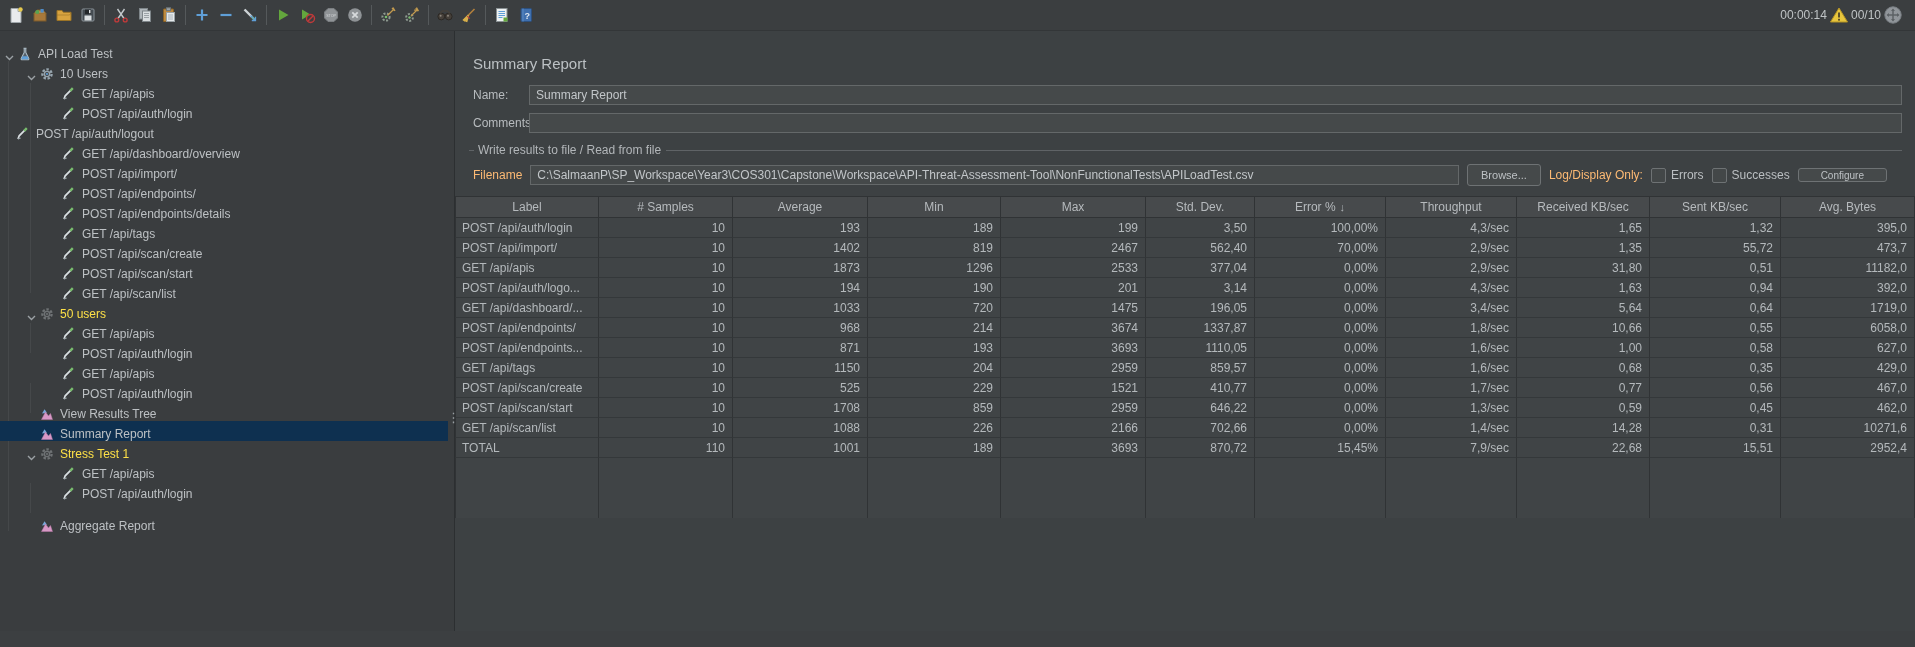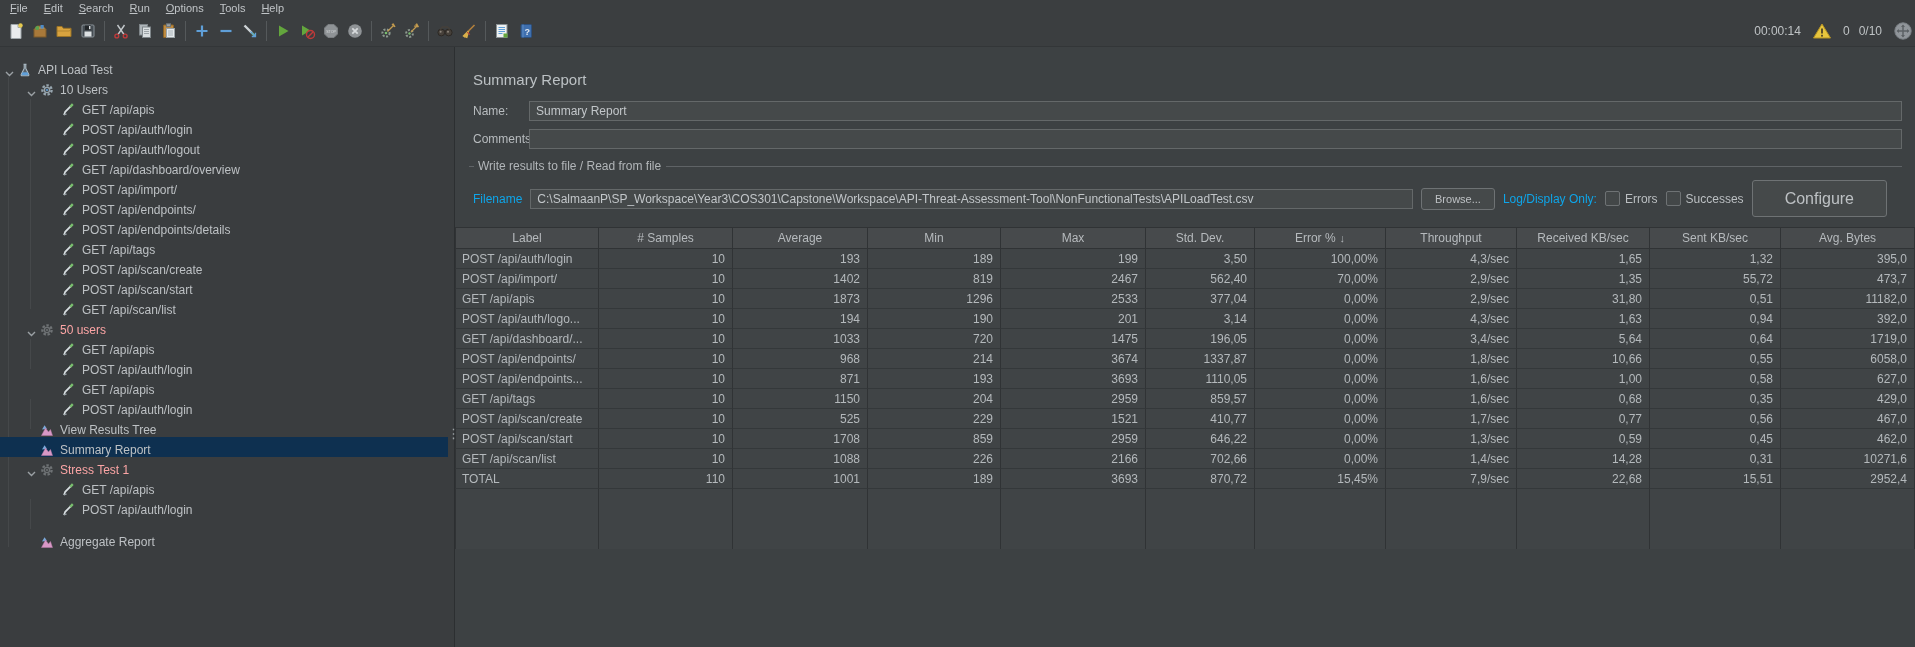--- a/index.html
+++ b/index.html
@@ -11,78 +11,69 @@
   }
   
   .menubar{height:16px;display:flex;align-items:center;padding-left:2px;background:#3b3e40;font-size:11px;color:#c0c4c7;}
   .menu-item{padding:1px 8px;cursor:default;}
   .menu-item u{text-decoration:underline;}
   
   .toolbar{height:30px;display:flex;align-items:center;background:#3b3e40;border-bottom:1px solid #333638;padding-left:4px;}
   .tb-icons{display:flex;align-items:center;}
   .ticon{width:24px;height:24px;display:inline-flex;align-items:center;justify-content:center;}
   .tsep{width:1px;height:20px;background:#55595b;margin:0 4px;}
-  .toolbar-right{margin-left:auto;display:flex;align-items:center;gap:9px;padding-right:0;font-size:12px;color:#bfc3c5;}
+  .toolbar-right{margin-left:auto;display:flex;align-items:center;gap:0;padding-right:10px;font-size:12px;color:#bfc3c5;}
   
   .content{display:flex;height:600px;}
   .tree-panel{width:448px;position:relative;padding-top:10px;box-sizing:border-box;background:#3a3d3f;flex-shrink:0;}
   .guide{position:absolute;width:1px;background:#4e5254;opacity:.55;}
   .tree-row{height:20px;display:flex;align-items:flex-end;position:relative;color:#bdc1c4;white-space:nowrap;cursor:default;}
   .tree-row.selected{background:#0e3050;}
-  .tree-row.disabled .tlabel{color:#fca5a5;margin-top:8px;}
+  .tree-row.disabled .tlabel{color:#fde047;margin-top:8px;}
   .chev{width:14px;display:inline-flex;justify-content:center;flex-shrink:0;}
   .nicon{width:18px;display:inline-flex;justify-content:center;flex-shrink:0;margin-right:3px;}
   .tlabel{padding-left:1px;}
   .splitter{width:6px;background:#3a3d3f;border-right:1px solid #2c2f31;position:relative;cursor:col-resize;flex-shrink:0;}
   .dots{position:absolute;left:-1px;top:382px;color:#9aa0a4;font-size:13px;line-height:10px;}
   
   .main-panel{flex:1;background:#3d4143;padding-top:24px;box-sizing:border-box;position:relative;}
   .panel-title{margin-left:18px;font-size:15px;color:#bcc1c4;height:18px;}
   .form-row{display:flex;align-items:center;margin:12px 13px 0 18px;}
   .form-row + .form-row{margin-top:8px;}
   .form-label{width:56px;flex-shrink:0;color:#b8bcbf;}
   input.text{flex:1;height:20px;background:#45494a;border:1px solid #646869;color:#c2c6c9;
     font-family:"Liberation Sans", sans-serif;font-size:12px;padding:0 6px;box-sizing:border-box;outline:none;}
   .group-title{display:flex;align-items:center;margin:10px 13px 0 14px;height:14px;color:#b2b6b9;}
   .gline-s{width:5px;height:1px;background:#5f6366;margin-right:4px;}
   .gline-e{flex:1;height:1px;background:#5f6366;margin-left:5px;}
   .filename-row{display:flex;align-items:center;margin:7px 28px 0 18px;gap:8px;}
-  .flabel{flex-shrink:0;color:#0ea5e9;}
+  .flabel{flex-shrink:0;color:#fdba74;}
   input.text.fn{flex:1;}
   .btn{background:#45494a;border:1px solid #6e7274;border-radius:3px;color:#bdc1c4;
-    font-family:"Liberation Sans", sans-serif;font-size:16px;height:37px;padding:0 32px;cursor:default;}
+    font-family:"Liberation Sans", sans-serif;font-size:10px;height:14px;padding:0 22px;cursor:default;}
   .btn.small{font-size:11px;padding:0 13px;height:22px;}
   .checkbox{width:13px;height:13px;background:#434748;border:1px solid #6e7274;border-radius:2px;flex-shrink:0;}
   .cb-label{margin-left:-3px;}
   
   .table{margin-top:10px;}
   .trow{display:grid;grid-template-columns:144px 134px 135px 133px 145px 109px 131px 131px 133px 131px minmax(130px,1fr);}
   .hcell{height:22px;background:#474a4c;border:1px solid #303335;border-left:none;
     display:flex;align-items:center;justify-content:center;color:#b6babd;box-sizing:border-box;gap:4px;}
   .hcell:first-child{border-left:1px solid #303335;}
   .sort-arrow{font-size:11px;color:#aeb2b5;}
   .cell{height:20px;background:#404446;border-right:1px solid #303335;border-bottom:1px solid #34383a;
     display:flex;align-items:center;box-sizing:border-box;color:#b4b9bc;overflow:hidden;white-space:nowrap;}
   .cell.cl{justify-content:flex-start;padding-left:6px;border-left:1px solid #303335;}
   .cell.cr{justify-content:flex-end;padding-right:7px;}
   .cell.empty{border-bottom:none;}
 </style>
 </head>
 <body>
 
 <div id="app">
-  <div class="menubar" id="menubar">
-      <span class="menu-item"><u>F</u>ile</span>
-      <span class="menu-item"><u>E</u>dit</span>
-      <span class="menu-item"><u>S</u>earch</span>
-      <span class="menu-item"><u>R</u>un</span>
-      <span class="menu-item"><u>O</u>ptions</span>
-      <span class="menu-item"><u>T</u>ools</span>
-      <span class="menu-item"><u>H</u>elp</span>
-    </div>
 
   <div class="toolbar">
     <div class="tb-icons" id="tb-icons">
         <span class="ticon">
           <svg width="18" height="18" viewBox="0 0 18 18">
             <path d="M4 2.5h7l3 3v11H4z" fill="#e9ebed" stroke="#9fa6aa"></path>
             <path d="M11 2.5v3h3" fill="none" stroke="#9fa6aa"></path>
             <circle cx="13.5" cy="3.5" r="2.2" fill="#e5c94e"></circle>
           </svg>
         </span>
@@ -295,21 +286,21 @@
           <span class="chev"></span>
           <span class="nicon">
             <svg width="14" height="14" viewBox="0 0 14 14">
               <path d="M2 12l1.2-3.2L8.6 3.4" stroke="#d9dfe2" stroke-width="1.7" fill="none"></path>
               <path d="M8.2 3.8l2.6-2.6" stroke="#79bd6e" stroke-width="2.4" fill="none"></path>
               <path d="M2 12l2.6-1" stroke="#9aa4a9" stroke-width="1.3" fill="none"></path>
             </svg>
           </span>
           <span class="tlabel">POST /api/auth/login</span>
         </div>
-        <div class="tree-row" style="padding-left: 46px;">
+        <div class="tree-row" style="">
           <span class="chev"></span>
           <span class="nicon">
             <svg width="14" height="14" viewBox="0 0 14 14">
               <path d="M2 12l1.2-3.2L8.6 3.4" stroke="#d9dfe2" stroke-width="1.7" fill="none"></path>
               <path d="M8.2 3.8l2.6-2.6" stroke="#79bd6e" stroke-width="2.4" fill="none"></path>
               <path d="M2 12l2.6-1" stroke="#9aa4a9" stroke-width="1.3" fill="none"></path>
             </svg>
           </span>
           <span class="tlabel">POST /api/auth/logout</span>
         </div>

